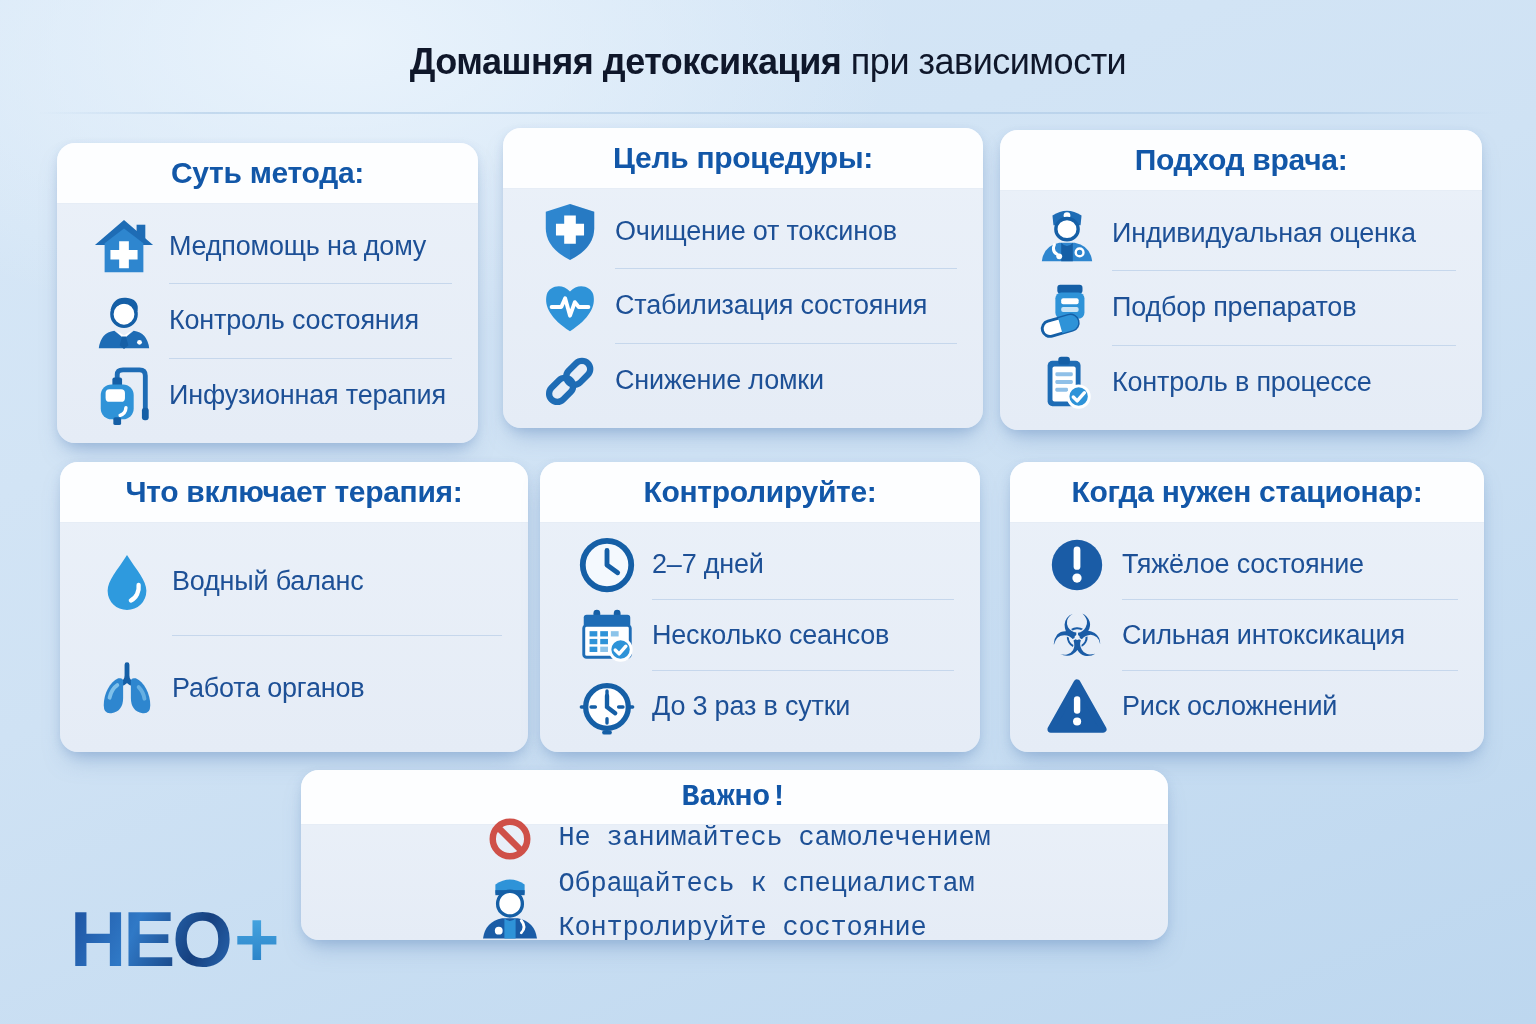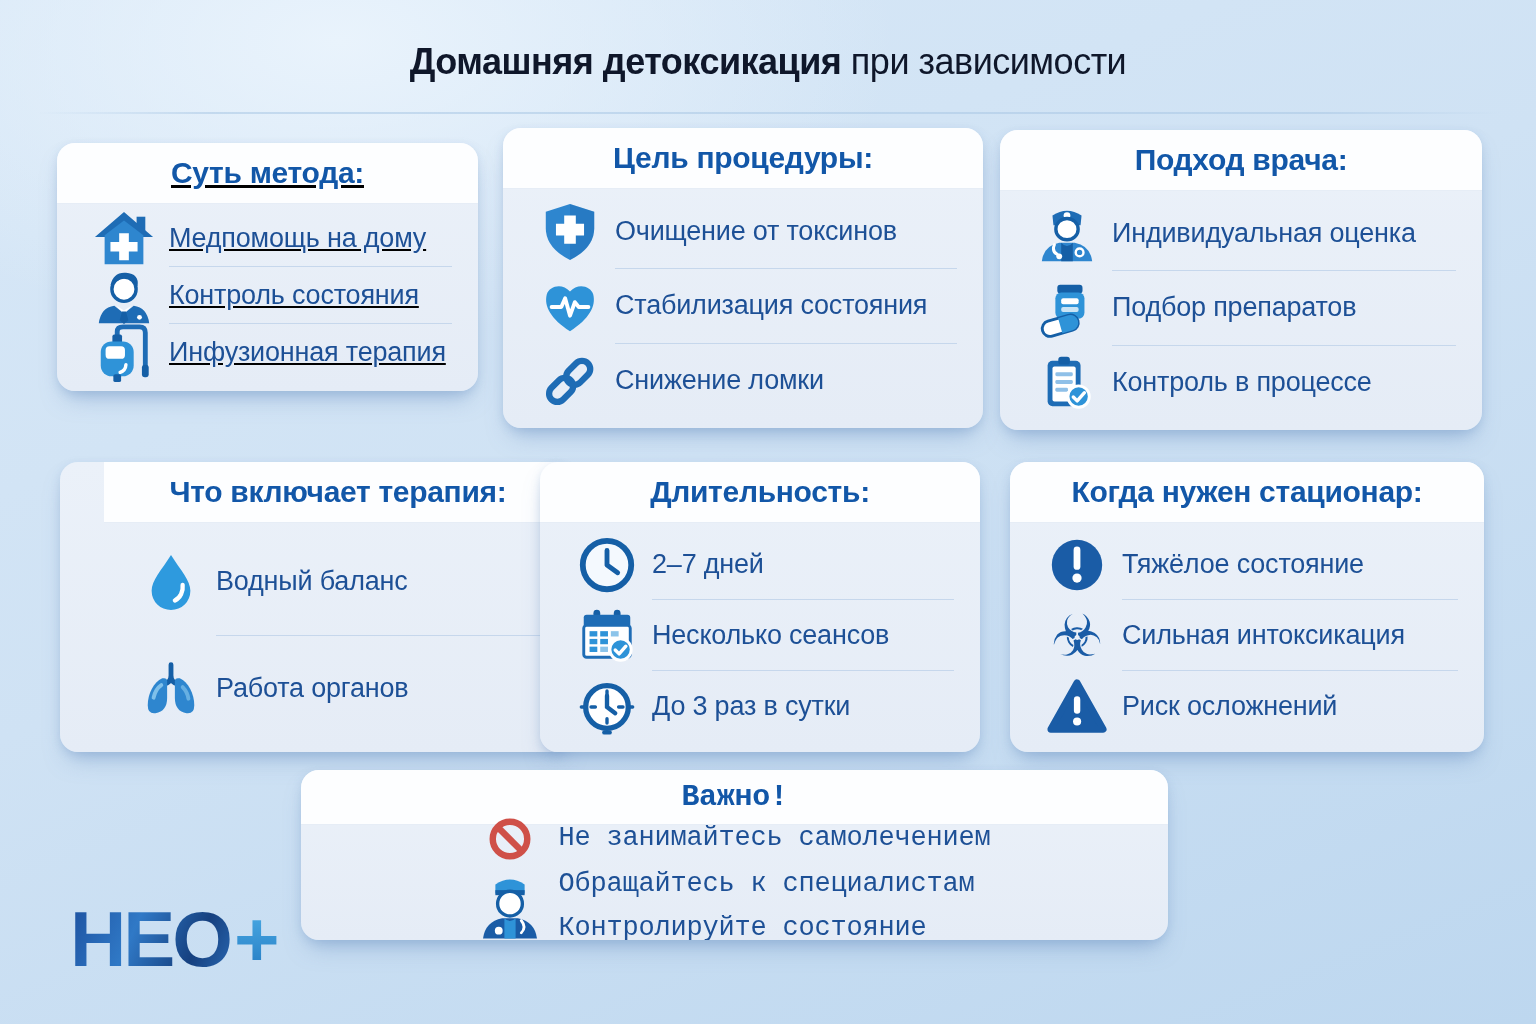--- a/index.html
+++ b/index.html
@@ -37,24 +37,24 @@
     box-sizing:border-box;height:calc(100% - 61px);
     padding:6px 26px 10px 36px;display:flex;flex-direction:column;
   }
   .item{flex:1;min-height:0;display:flex;align-items:center;gap:14px;}
   .lbl-wrap{flex:1;align-self:stretch;display:flex;align-items:center;border-bottom:1px solid #c6d7ec;}
   .item:last-child .lbl-wrap{border-bottom:none;}
   .lbl{font-size:27px;color:#1d5096;letter-spacing:-0.2px;}
   .ic{width:62px;height:62px;flex:0 0 62px;display:flex;align-items:center;justify-content:center;}
   .ic svg{width:100%;height:100%;display:block;}
   .bio-glyph{font-family:"DejaVu Sans",sans-serif;font-weight:700;font-size:58px;line-height:62px;color:#1a5ca6;}
-  #card-method   {left:57px;  top:143px; width:421px; height:248px;text-decoration:underline;}
+  #card-method   {left:57px;  top:143px; width:421px; height:300px;}
   #card-goal     {left:503px; top:128px; width:480px; height:300px;}
   #card-approach {left:1000px;top:130px; width:482px; height:300px;}
-  #card-therapy  {left:60px;  top:462px; width:468px; height:290px;padding-left:44px;}
+  #card-therapy  {left:60px;  top:462px; width:468px; height:290px;}
   #card-duration {left:540px; top:462px; width:440px; height:290px;}
   #card-hospital {left:1000px;top:462px; width:474px; height:290px;margin-left:10px;}
   
   #card-important{left:301px;top:770px;width:867px;height:170px;font-family:Liberation Mono, monospace;}
   #card-important .card-head{height:54px;}
   .imp-body{box-sizing:border-box;height:calc(100% - 55px);display:flex;align-items:center;justify-content:center;}
   .imp-grid{display:grid;grid-template-columns:64px auto;column-gap:16px;row-gap:2px;align-items:center;}
   .imp-lbl{font-size:27px;color:#1d5096;letter-spacing:-0.2px;line-height:1.55;}
   .ic-sm{width:46px;height:46px;flex:0 0 46px;justify-self:center;display:flex;align-items:center;justify-content:center;}
   .ic-sm svg{width:100%;height:100%;}
@@ -252,21 +252,21 @@
           </svg>
         </span>
       <div class="lbl-wrap">
           <span class="lbl">Работа органов</span>
         </div>
     </div>
   </div>
 </div>
 
 <div class="card" id="card-duration">
-  <div class="card-head">Длительность:</div>
+  <div class="card-head">Контролируйте:</div>
   <div class="card-body">
     <div class="item">
       <span class="ic">
           <svg viewBox="0 0 64 64">
             <circle cx="32" cy="32" r="25" fill="#f4f9fe" stroke="#155fa6" stroke-width="6"></circle>
             <path d="M32 32 V17 M32 32 L43 40" stroke="#155fa6" stroke-width="5" fill="none" stroke-linecap="round"></path>
           </svg>
         </span>
       <div class="lbl-wrap">
           <span class="lbl">2–7 дней</span>

